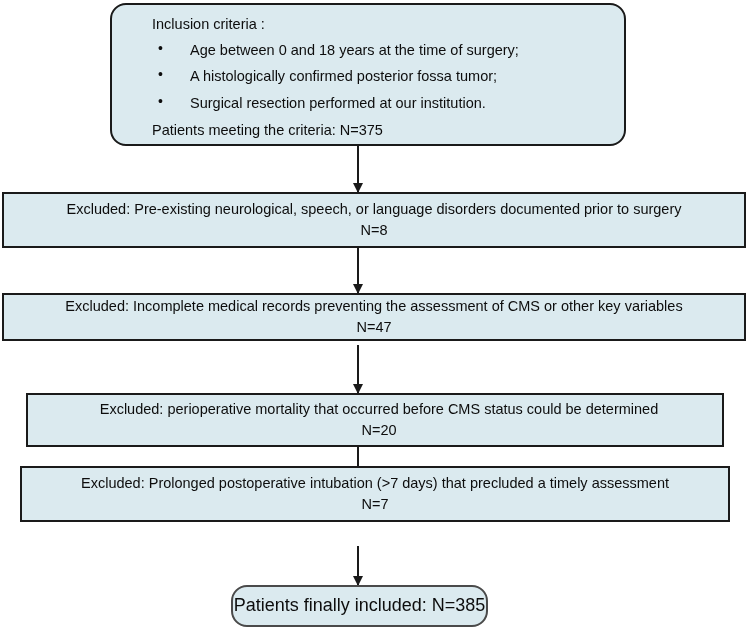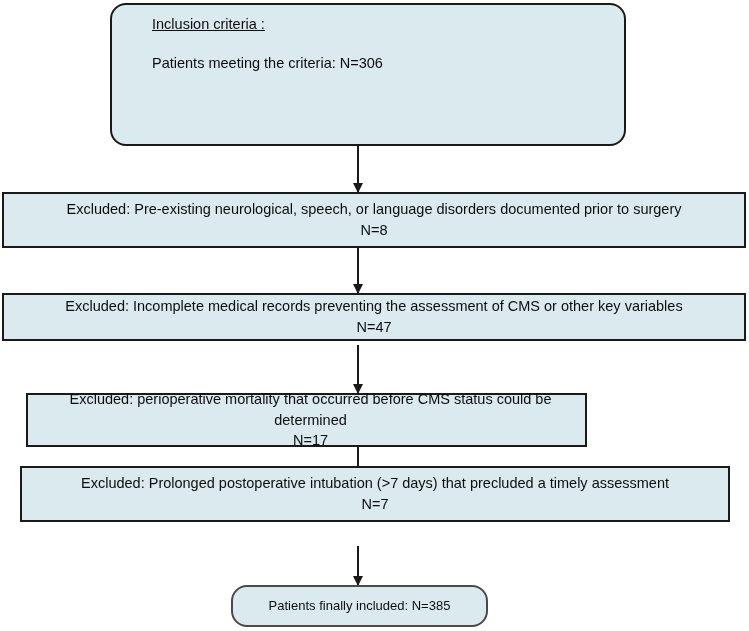--- a/index.html
+++ b/index.html
@@ -49,22 +49,21 @@
   #node-inclusion {
     left: 110px;
     top: 3px;
     width: 516px;
     height: 143px;
     padding: 9px 0 9px 0;
     justify-content: flex-start;
   }
   #node-inclusion .crit-title {
     padding-left: 40px;
-    margin-bottom: 17px;
-    text-decoration: underline;
+    margin-bottom: 5px;
   }
   #node-inclusion ul {
     list-style: none;
     margin: 0;
     padding: 0;
   }
   #node-inclusion li {
     position: relative;
     padding-left: 78px;
     margin-bottom: 6px;
@@ -78,33 +77,33 @@
     color: #0d0d0d;
   }
   #node-inclusion .crit-total {
     padding-left: 40px;
     margin-top: 1px;
   }
 
   
   #node-excl-1 { left: 2px;  top: 192px; width: 744px; height: 56px; }
   #node-excl-2 { left: 2px;  top: 293px; width: 744px; height: 48px; }
-  #node-excl-3 { left: 26px; top: 393px; width: 561px; height: 54px; padding-left: 8px; }
+  #node-excl-3 { left: 26px; top: 393px; width: 698px; height: 54px; padding-left: 8px; }
   #node-excl-4 { left: 20px; top: 466px; width: 710px; height: 56px; }
 
   .node .line { display: block; width: 100%; }
   .node .line-1 { padding: 0 6px; }
 
   
   #node-final {
     left: 231px;
     top: 585px;
     width: 257px;
     height: 42px;
-    font-size: 13px;
+    font-size: 18px;
   }
 
   
   .arrow {
     position: absolute;
     left: 357px;
     width: 2px;
     background: #1a1a1a;
   }
   .arrow::after {
@@ -124,42 +123,47 @@
   #arrow-4 { top: 447px; height: 43px; }
   #arrow-5 { top: 546px; height: 39px; }
 </style>
 </head>
 <body>
 
 <div id="flowchart">
 
   <div id="node-inclusion" class="node rounded">
     <div class="crit-title">Inclusion criteria :</div>
-    <div class="crit-total">Patients meeting the criteria: N=306</div>
+    <ul>
+      <li>Age between 0 and 18 years at the time of surgery;</li>
+      <li>A histologically confirmed posterior fossa tumor;</li>
+      <li>Surgical resection performed at our institution.</li>
+    </ul>
+    <div class="crit-total">Patients meeting the criteria: N=375</div>
   </div>
 
   <div id="arrow-1" class="arrow"></div>
 
   <div id="node-excl-1" class="node centered">
     <span class="line line-1">Excluded: Pre-existing neurological, speech, or language disorders documented prior to surgery</span>
     <span class="line line-2">N=8</span>
   </div>
 
   <div id="arrow-2" class="arrow"></div>
 
   <div id="node-excl-2" class="node centered">
     <span class="line line-1">Excluded: Incomplete medical records preventing the assessment of CMS or other key variables</span>
     <span class="line line-2">N=47</span>
   </div>
 
   <div id="arrow-3" class="arrow"></div>
 
   <div id="node-excl-3" class="node centered">
     <span class="line line-1">Excluded:  perioperative mortality that occurred before CMS status could be determined</span>
-    <span class="line line-2">N=17</span>
+    <span class="line line-2">N=20</span>
   </div>
 
   <div id="arrow-4" class="arrow"></div>
 
   <div id="node-excl-4" class="node centered">
     <span class="line line-1">Excluded: Prolonged postoperative intubation (&gt;7 days) that precluded a timely assessment</span>
     <span class="line line-2">N=7</span>
   </div>
 
   <div id="arrow-5" class="arrow"></div>

